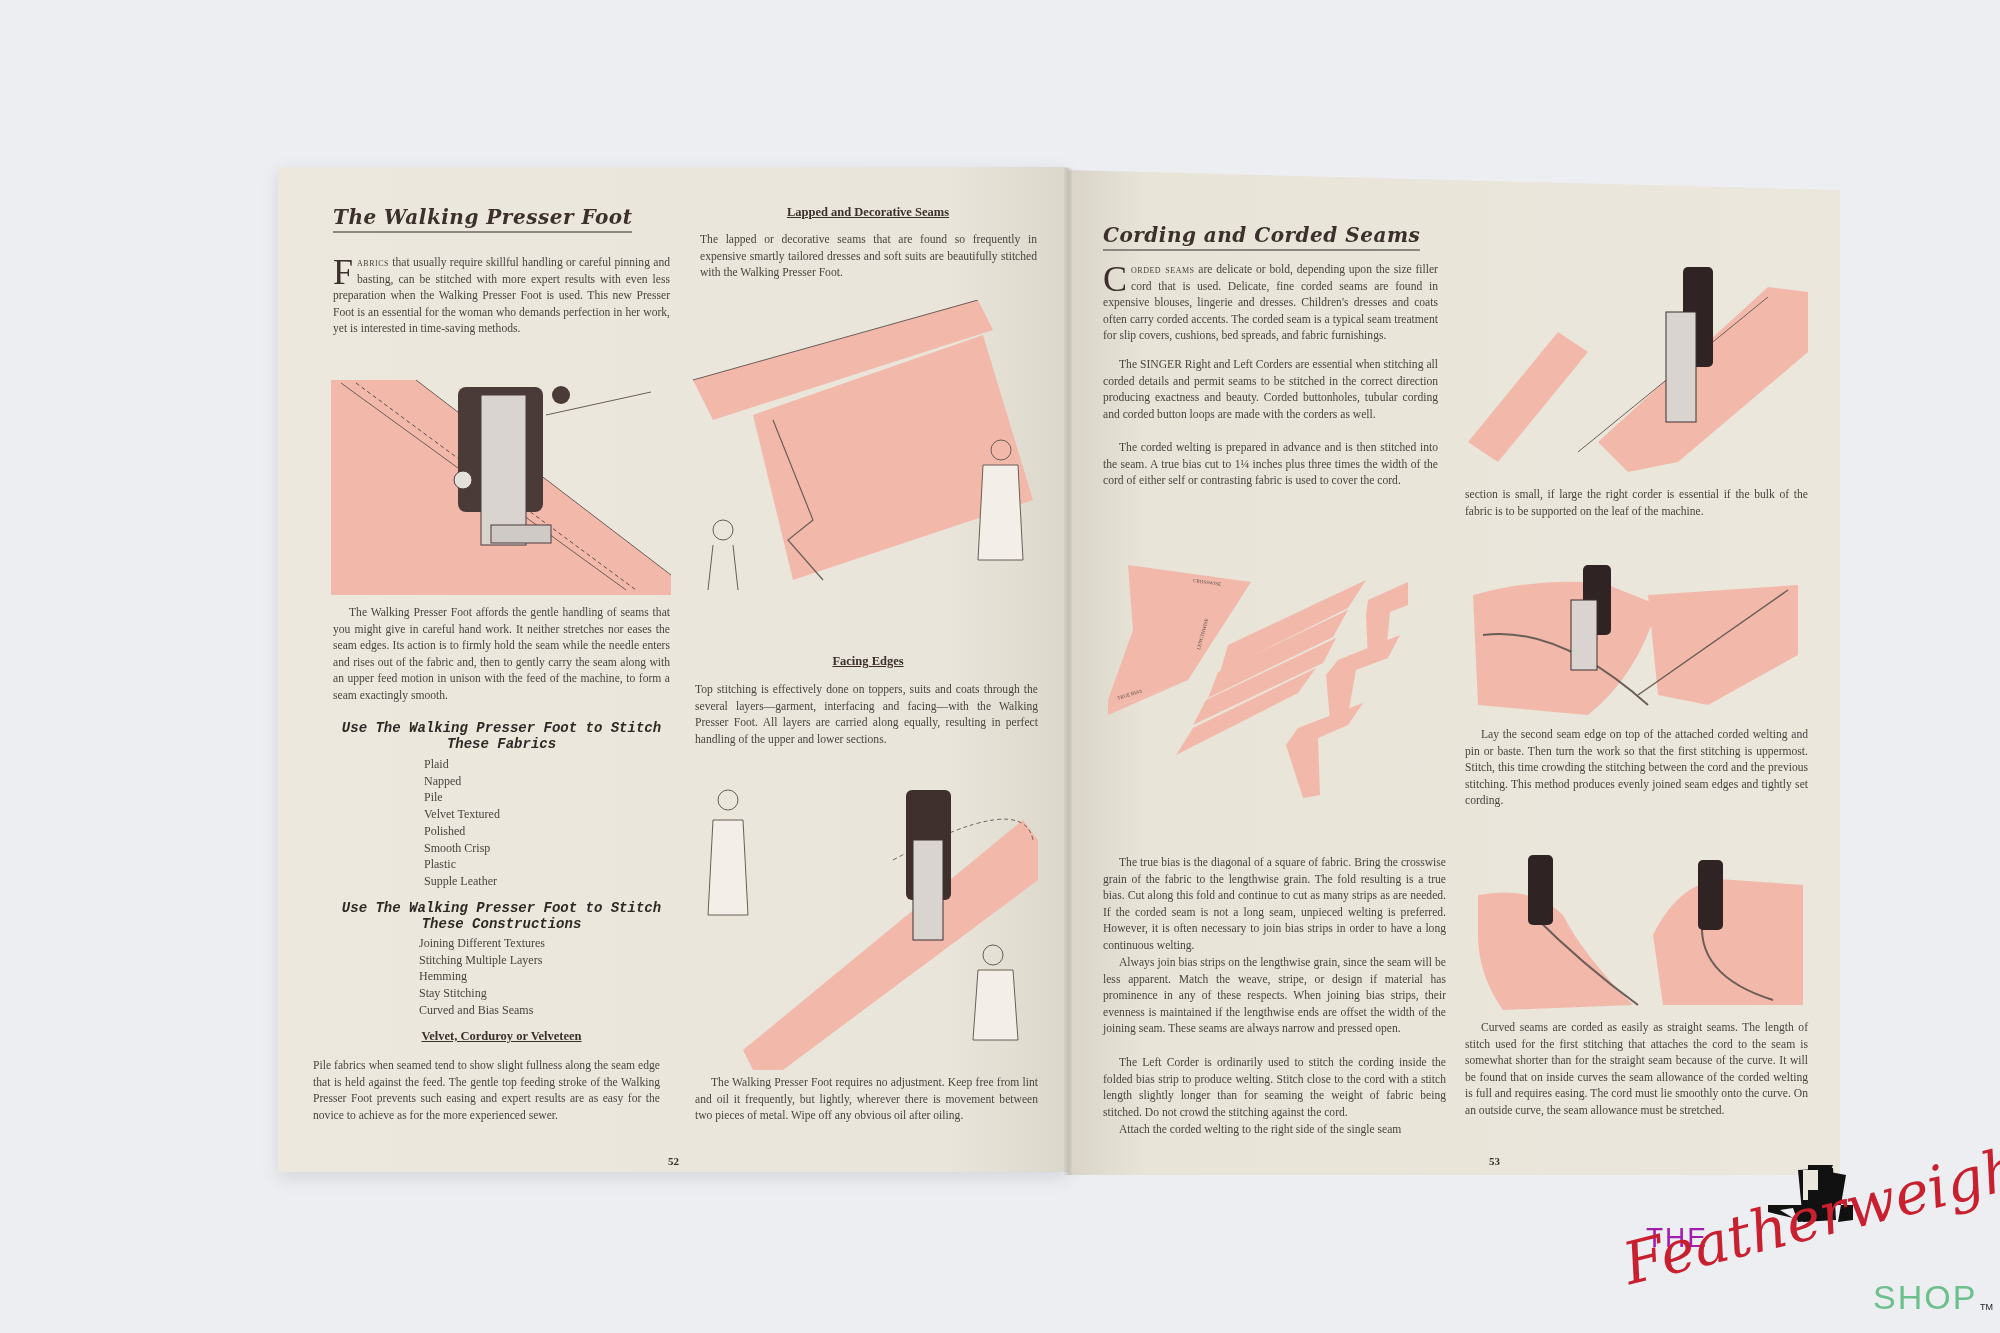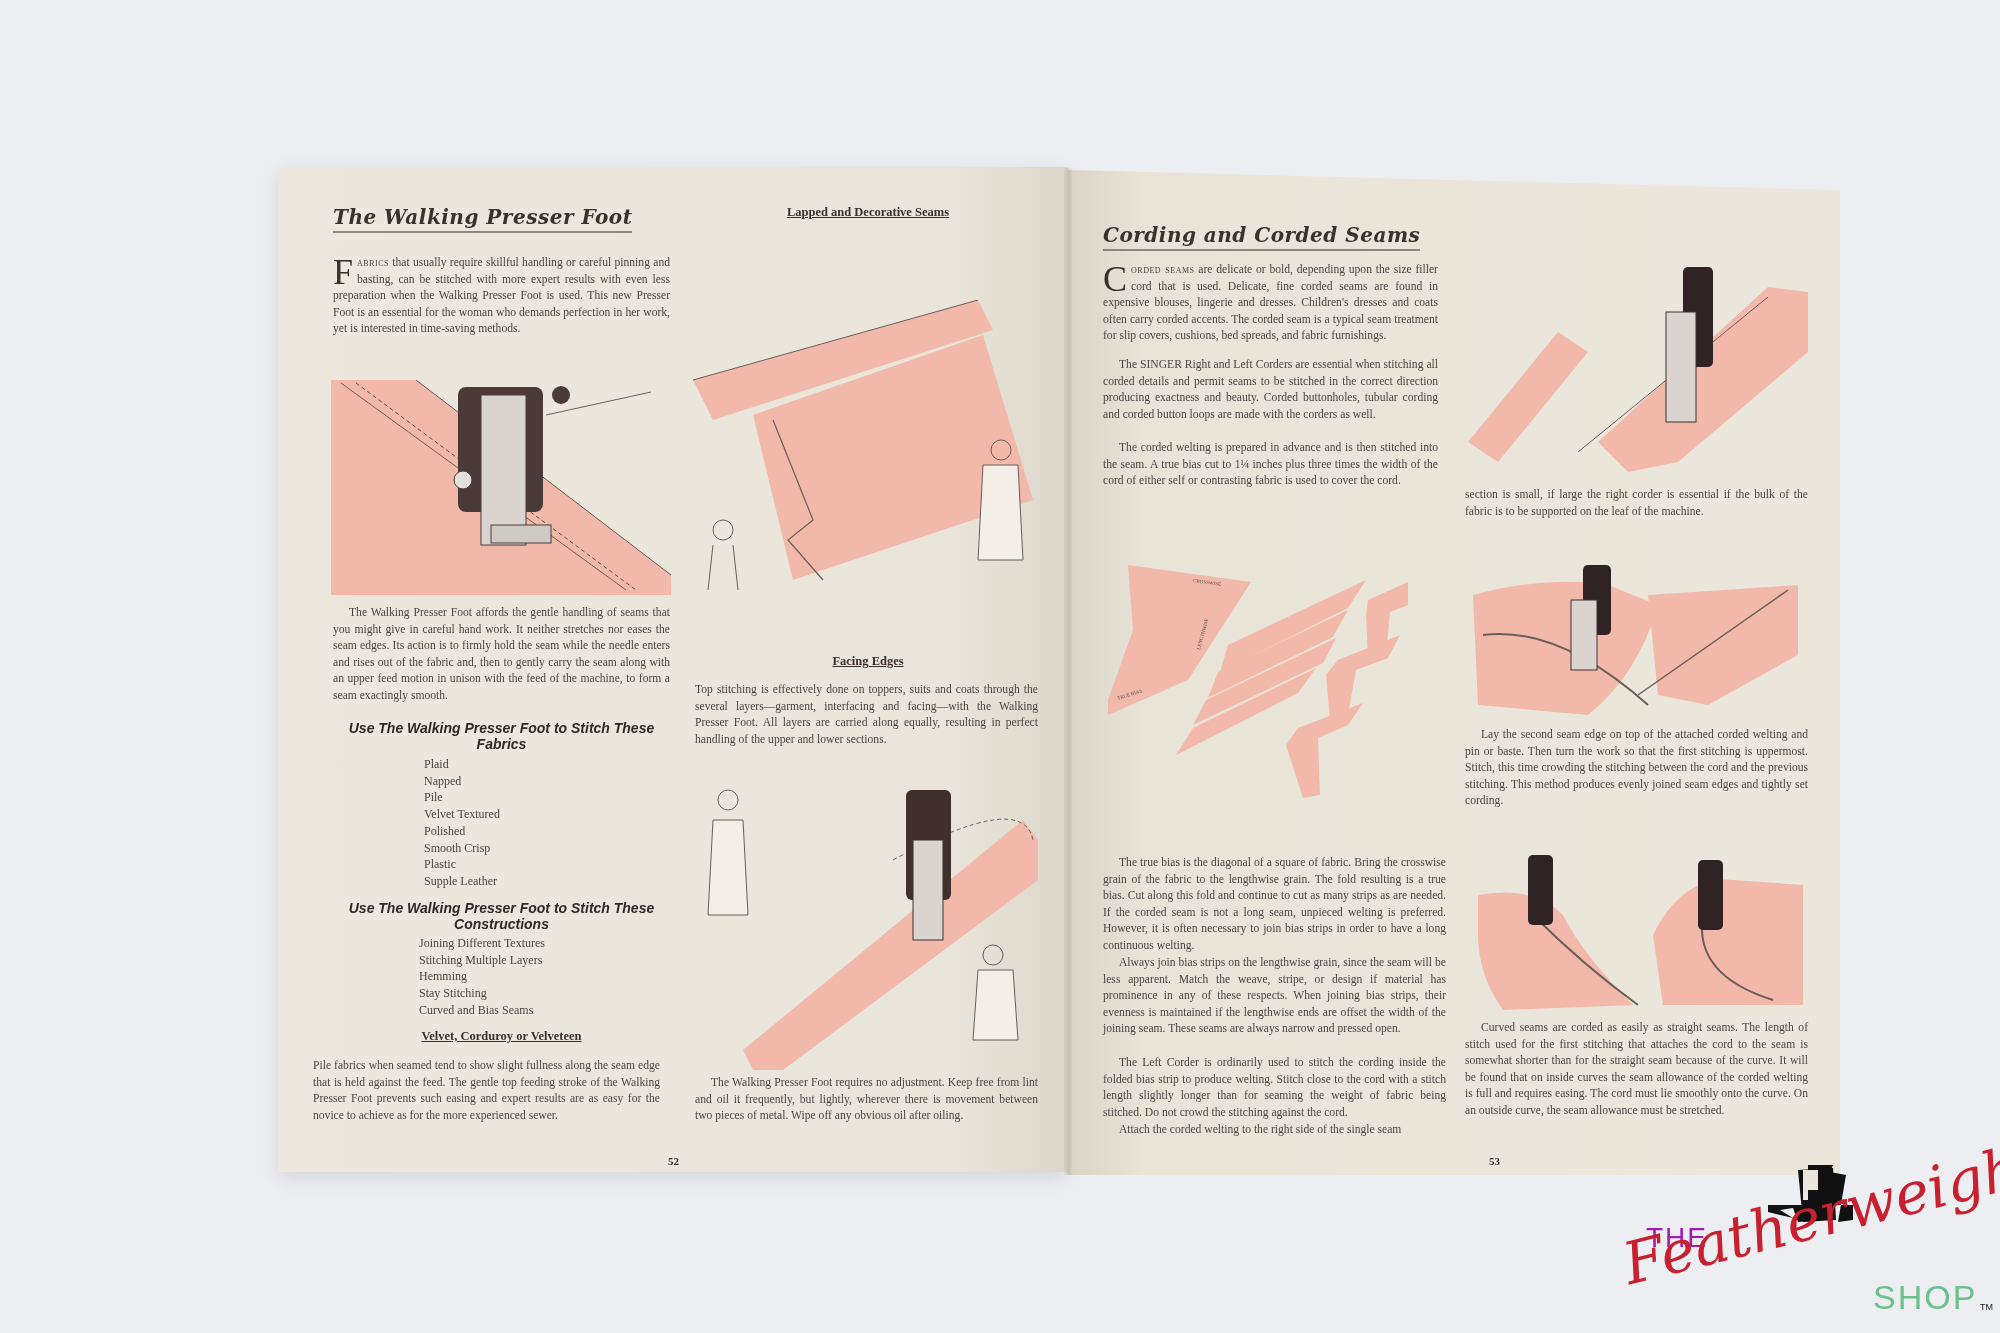--- a/index.html
+++ b/index.html
@@ -40,21 +40,21 @@
     border-bottom: 2px solid #8c8580;
     padding-bottom: 2px;
     letter-spacing: 0.5px;
   }
   .subhead {
     font-family: "Liberation Serif", serif;
     font-weight: bold; font-size: 12.5px; color: #3b302c;
     text-decoration: underline; text-align: center;
   }
   .ihead {
-    font-family: Liberation Sans, sans-serif;
+    font-family: Liberation Mono, monospace;
     font-weight: bold; font-style: italic; font-size: 14px;
     color: #2f2825; text-align: center; line-height: 16px;
   }
   .body-text {
     font-size: 11.6px; line-height: 16.6px; text-align: justify; color: #4a4440;
   }
   .indent { text-indent: 16px; }
   .dropcap {
     float: left; font-size: 36px; line-height: 30px; margin-right: 4px; margin-top: 2px; color: #3b302c;
   }
@@ -114,20 +114,21 @@
     <div>Stay Stitching</div>
     <div>Curved and Bias Seams</div>
   </div>
 
   <div class="abs subhead" style="left:295px; top:1029px; width:357px;">Velvet, Corduroy or Velveteen</div>
   <div class="abs body-text" style="left:285px; top:1058px; width:347px;">Pile fabrics when seamed tend to show slight fullness along the seam edge that is held against the feed. The gentle top feeding stroke of the Walking Presser Foot prevents such easing and expert results are as easy for the novice to achieve as for the more experienced sewer.</div>
 
   <div class="abs pagenum" style="left:640px; top:1155px;">52</div>
 
   <div class="abs subhead" style="left:665px; top:205px; width:350px;">Lapped and Decorative Seams</div>
+  <div class="abs body-text" style="left:672px; top:232px; width:337px;">The lapped or decorative seams that are found so frequently in expensive smartly tailored dresses and soft suits are beautifully stitched with the Walking Presser Foot.</div>
 
   <svg class="illus" style="left:665px; top:300px;" width="345" height="290" viewBox="0 0 345 290">
     <polygon class="pink" points="0,80 285,0 300,30 20,120"></polygon>
     <polygon class="pink" points="60,115 290,35 340,200 100,280"></polygon>
     <polyline points="80,120 120,220 95,240 130,280" fill="none" stroke="#6b5d58" stroke-width="1.2"></polyline>
     <line x1="0" y1="80" x2="285" y2="0" stroke="#6b5d58"></line>
     <circle cx="30" cy="230" r="10" fill="none" stroke="#6b5d58"></circle>
     <path d="M20 245 L15 290 M40 245 L45 290" stroke="#6b5d58" fill="none"></path>
     <circle cx="308" cy="150" r="10" fill="none" stroke="#6b5d58"></circle>
     <path d="M290 165 L285 260 L330 260 L325 165 Z" fill="#f3efe8" stroke="#6b5d58"></path>

